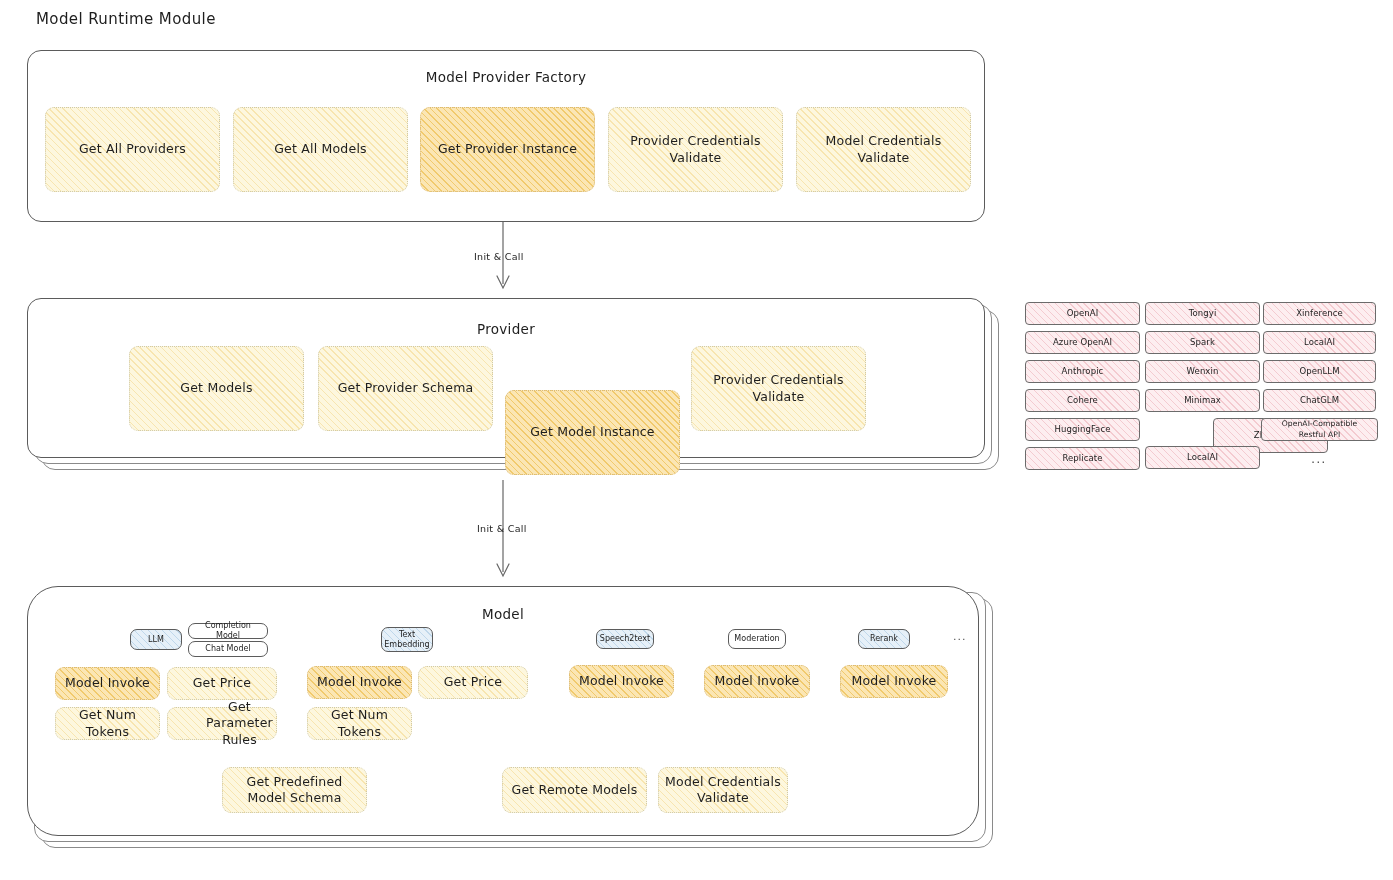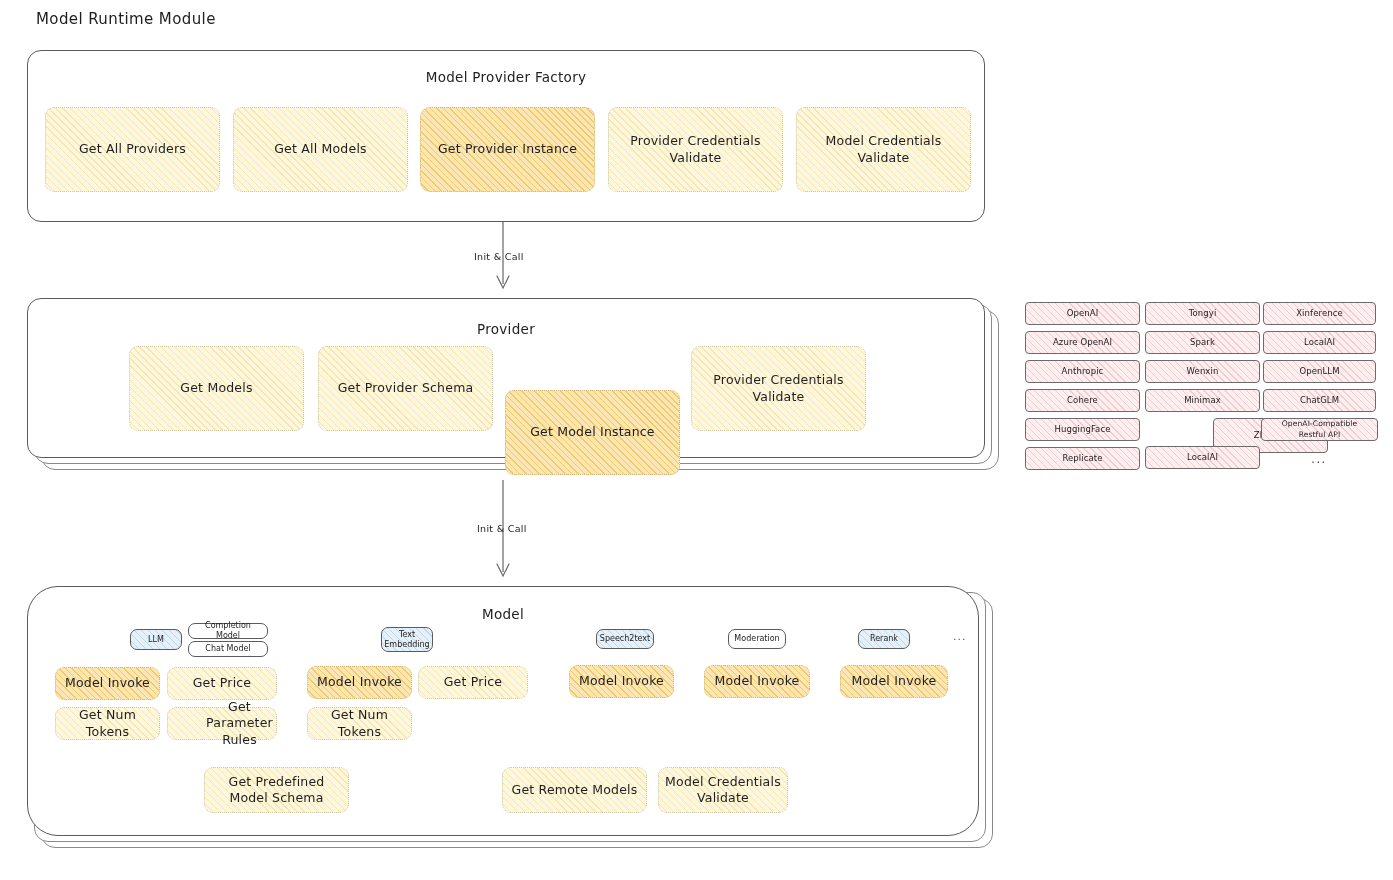--- a/index.html
+++ b/index.html
@@ -209,16 +209,16 @@
   <div class="box box-strong" style="left:541px;top:78px;width:105px;height:33px;">Model Invoke</div>
 
   <div class="badge badge-plain" style="left:700px;top:42px;width:58px;height:20px;">Moderation</div>
   <div class="box box-strong" style="left:676px;top:78px;width:106px;height:33px;">Model Invoke</div>
 
   <div class="badge badge-blue" style="left:830px;top:42px;width:52px;height:20px;">Rerank</div>
   <div class="box box-strong" style="left:812px;top:78px;width:108px;height:33px;">Model Invoke</div>
 
   <div class="ellipsis" style="left:925px;top:43px;font-size:11px;">...</div>
 
-  <div class="box box-light" style="left:176px;top:180px;width:145px;height:46px;">Get Predefined Model Schema</div>
+  <div class="box box-light" style="left:194px;top:180px;width:145px;height:46px;">Get Predefined Model Schema</div>
   <div class="box box-light" style="left:474px;top:180px;width:145px;height:46px;">Get Remote Models</div>
   <div class="box box-light" style="left:630px;top:180px;width:130px;height:46px;">Model Credentials Validate</div>
 </div>
 
 </body></html>

